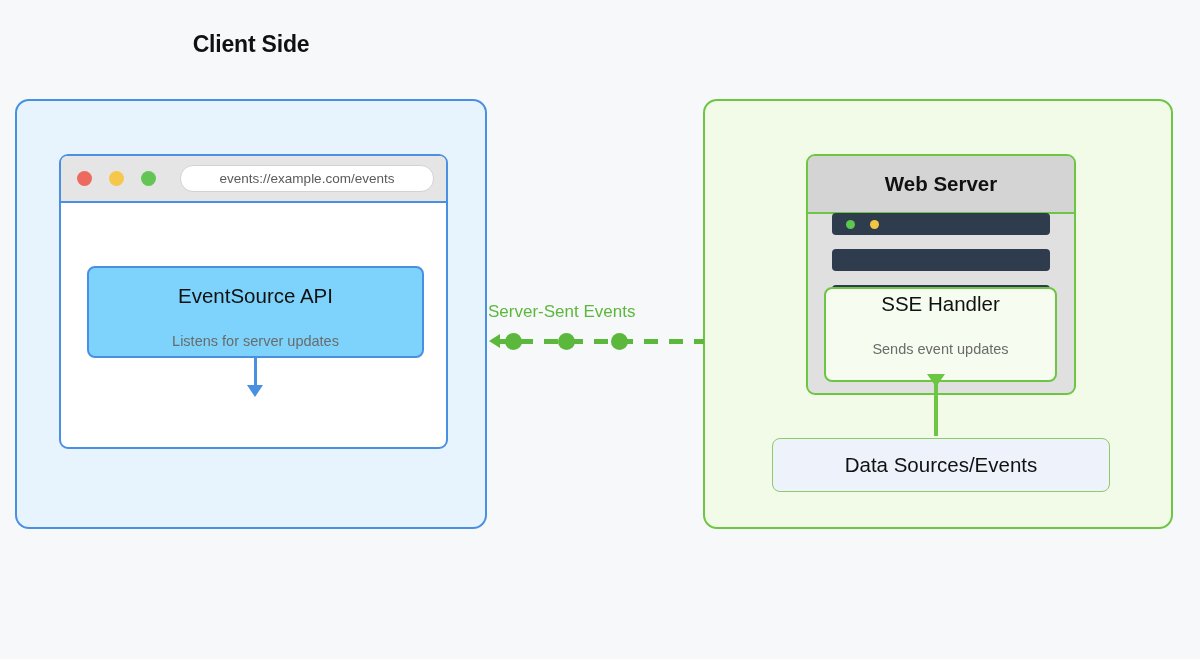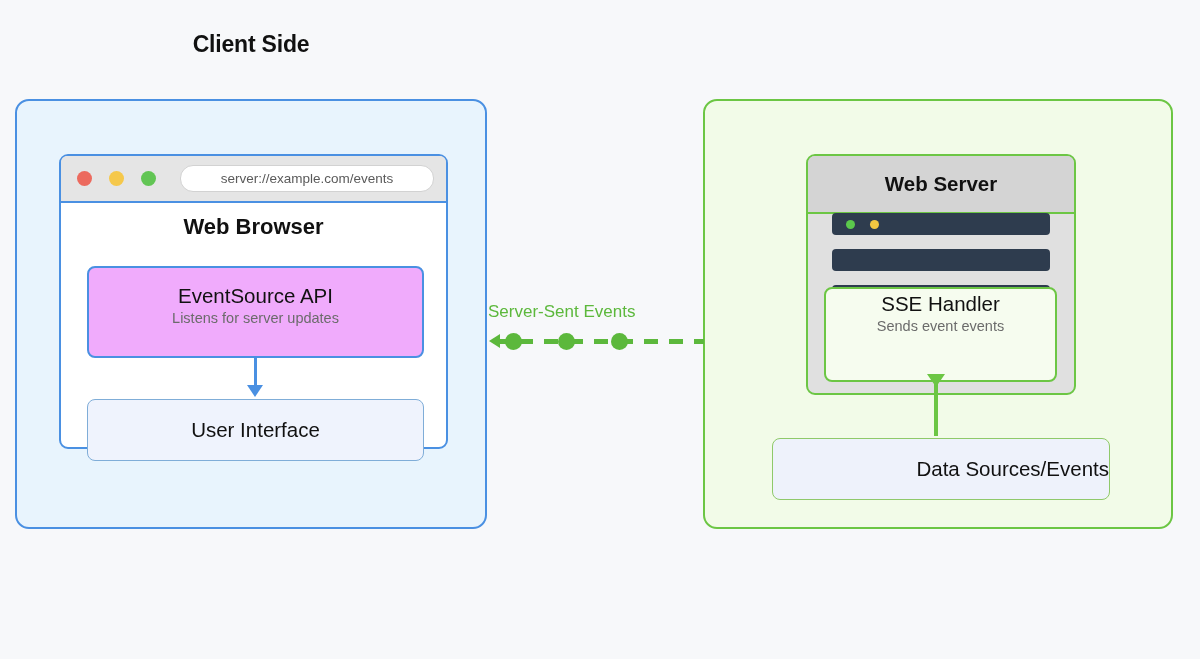--- a/index.html
+++ b/index.html
@@ -114,42 +114,42 @@
   
   .inner-box {
     position: absolute;
     box-sizing: border-box;
     border-radius: 8px;
     text-align: center;
   }
   #eventsource-box {
     left: 26px; top: 110px;
     width: 337px; height: 92px;
-    background: #f0abfc;
+    background: #7dd3fc;
     border: 2px solid #4a90e2;
     padding-top: 16px;
   }
   #ui-box {
     left: 26px; top: 243px;
     width: 337px; height: 62px;
     background: #eff3fd;
     border: 1.7px solid #7fadd8;
     display: flex;
     align-items: center;
     justify-content: center;
   }
   .box-title {
     font-size: 20.5px;
     color: #111111;
     line-height: 1.15;
   }
   .box-sub {
     font-size: 14.5px;
     color: #6b6b6b;
-    margin-top: 2px;
+    margin-top: 25px;
   }
 
   
   #client-connector {
     position: absolute;
     left: 193px; top: 202px;
     width: 3px; height: 30px;
     background: #4a90e2;
   }
   #client-arrowhead {
@@ -233,28 +233,28 @@
     width: 0; height: 0;
     border-left: 9px solid transparent;
     border-right: 9px solid transparent;
     border-top: 13px solid #6cc644;
     z-index: 7;
   }
 
   #datasources-box {
     position: absolute;
     left: 67px; top: 337px;
-    width: 338px; height: 62px;
+    width: 338px; height: 54px;
     background: #eef2fb;
     border: 1.7px solid #8fc96a;
     border-radius: 8px;
     box-sizing: border-box;
     display: flex;
     align-items: center;
-    justify-content: flex-end;
+    justify-content: center;
   }
 
   
   #sse-label {
     position: absolute;
     left: 488px; top: 302px;
     width: 212px;
     text-align: left;
     font-size: 17px;
     color: #5cb83c;
@@ -297,56 +297,52 @@
 
 
   <div class="panel" id="client-panel">
 
     <div id="browser-window">
 
       <div id="browser-chrome">
         <span class="dot" id="dot-red"></span>
         <span class="dot" id="dot-yellow"></span>
         <span class="dot" id="dot-green"></span>
-        <span id="url-bar">server://example.com/events</span>
+        <span id="url-bar">events://example.com/events</span>
       </div>
 
-      <div id="browser-title">Web Browser</div>
 
       <div class="inner-box" id="eventsource-box">
         <div class="box-title">EventSource API</div>
         <div class="box-sub">Listens for server updates</div>
       </div>
 
       <div id="client-connector"></div>
       <div id="client-arrowhead"></div>
 
-      <div class="inner-box" id="ui-box">
-        <div class="box-title">User Interface</div>
-      </div>
 
     </div>
   </div>
 
   <div class="panel" id="server-panel">
 
     <div id="webserver-card">
       <div id="webserver-header">Web Server</div>
 
       <div class="server-bar" id="server-bar-1">
         <span class="led" id="led-green"></span>
         <span class="led" id="led-yellow"></span>
       </div>
       <div class="server-bar" id="server-bar-2"></div>
       <div class="server-bar" id="server-bar-3"></div>
     </div>
 
     <div id="sse-box">
       <div class="box-title">SSE Handler</div>
-      <div class="box-sub">Sends event events</div>
+      <div class="box-sub">Sends event updates</div>
     </div>
 
     <div id="datasources-box">
       <div class="box-title">Data Sources/Events</div>
     </div>
   </div>
 
   <div id="server-connector"></div>
   <div id="server-arrowhead"></div>
 

